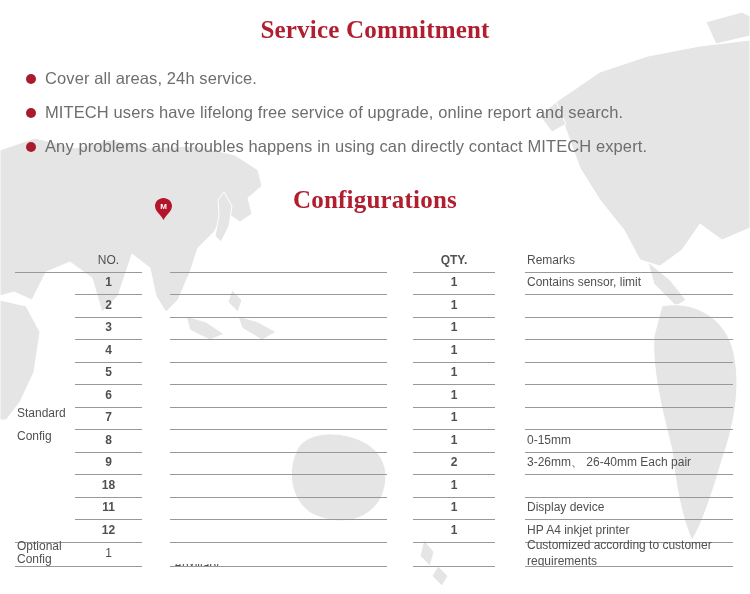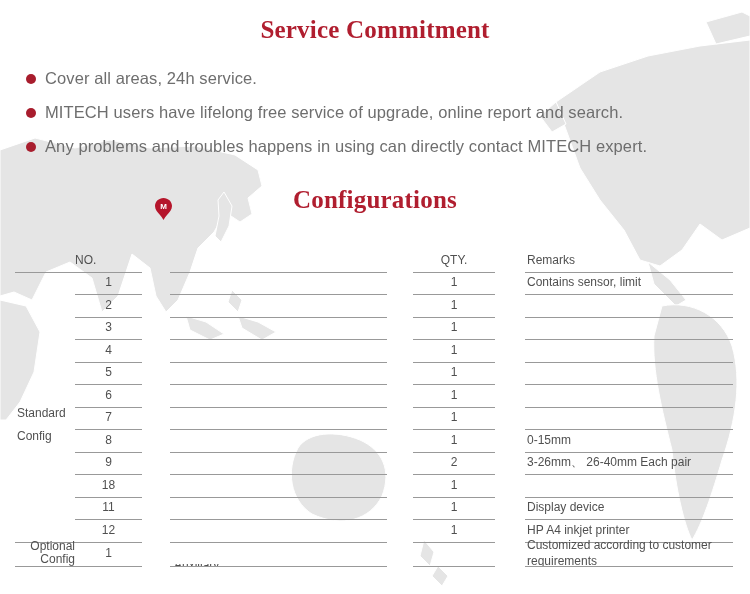--- a/index.html
+++ b/index.html
@@ -35,30 +35,30 @@
 
   
   .pin{position:absolute;left:155px;top:198px;width:17px;height:22px;}
 
   
   .cfg-table{position:absolute;left:15px;top:248px;width:718px;font-size:12px;color:var(--txt);}
   .grid{display:grid;grid-template-columns:60px 67px 28px 217px 26px 82px 30px 208px;}
   .hdr-grid{display:grid;grid-template-columns:127px 28px 217px 26px 82px 30px 208px;height:22px;}
   .cell{display:flex;align-items:center;overflow:hidden;white-space:nowrap;}
   .bb{border-bottom:1px solid var(--line);}
-  .c-center{justify-content:center;}
+  .c-center{justify-content:center;font-weight:bold;}
   .c-name{padding-left:4px;margin-top:24px;}
   .c-remarks{padding-left:2px;}
   .hdr-combo{display:flex;align-items:center;}
   .hdr-combo .sp{width:60px;}
-  .hdr-combo .no-h{width:67px;}
+  .hdr-combo .no-h{width:67px;text-align:center;}
   .row{height:22.5px;}
   .opt-row-h{height:26px;}
   .opt-combo{display:flex;align-items:center;}
-  .opt-combo .opt-label{width:60px;padding-left:2px;line-height:13px;white-space:normal;font-size:12px;text-align:right;}
+  .opt-combo .opt-label{width:60px;padding-left:2px;line-height:13px;white-space:normal;font-size:12px;}
   .opt-combo .opt-no{width:67px;text-align:center;}
   .c-remarks-opt{padding-left:2px;line-height:16px;white-space:normal;align-items:center;}
   .cat-standard{position:absolute;left:2px;top:154px;width:60px;line-height:23px;
     font-size:12px;color:var(--txt);}
 </style>
 </head>
 <body>
 
 <div class="page">
 

